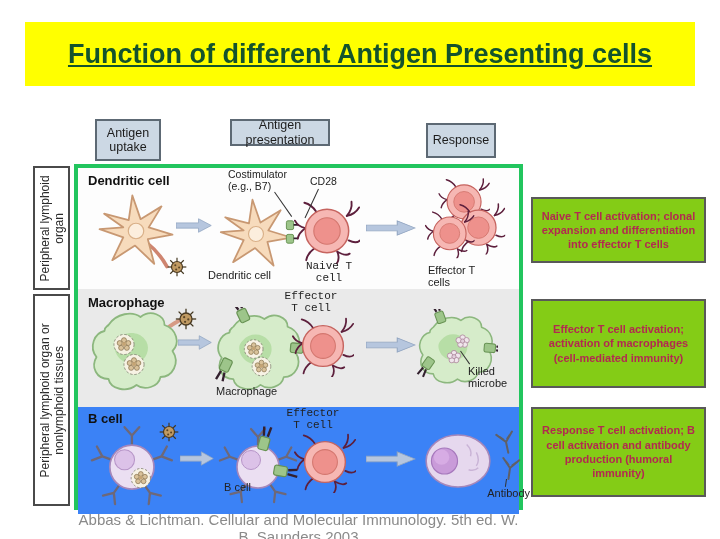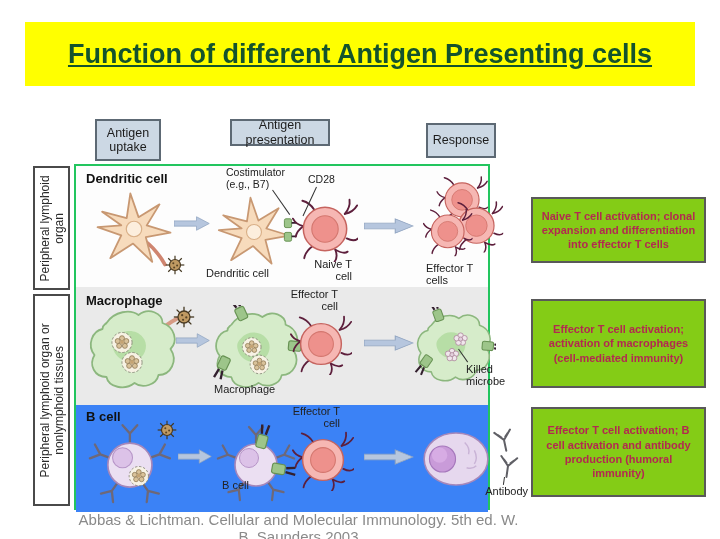--- a/index.html
+++ b/index.html
@@ -7,30 +7,30 @@
          font-family:"Liberation Sans",sans-serif;}
   .banner{position:absolute;left:25px;top:22px;width:670px;height:64px;background:#ffff00;
           display:flex;align-items:center;justify-content:center;}
   .banner h1{margin:0;font-size:27px;font-weight:bold;color:#14532d;text-decoration:underline;}
   .colhead{position:absolute;background:#ccd8e4;border:2px solid #5d6974;color:#1c1c1c;
            font-size:12.5px;line-height:1.15;display:flex;align-items:center;justify-content:center;
            text-align:center;box-sizing:border-box;}
   .groupbox{position:absolute;left:33px;width:37px;border:2px solid #4a4a4a;background:#ffffff;
             display:flex;align-items:center;justify-content:center;box-sizing:border-box;}
   .vtext{transform:rotate(-90deg);text-align:center;font-size:12px;color:#2a2a2a;line-height:1.2;flex:none;}
-  .panel{position:absolute;left:74px;top:164px;width:416px;height:346px;border:2px solid #22c55e;
+  .panel{position:absolute;left:74px;top:164px;width:449px;height:346px;border:4px solid #22c55e;
          box-sizing:border-box;background:#ffffff;}
   .prow{position:absolute;left:0;width:100%;}
   .row1{top:0;height:121px;background:#fdfdfd;}
   .row2{top:121px;height:118px;background:#eaeaea;}
   .row3{top:239px;height:107px;background:#3b82f6;}
   .rowhead{position:absolute;font-weight:bold;font-size:13px;color:#111;}
   .lbl{position:absolute;font-size:11px;color:#222;line-height:1.12;}
   .lbl.sm{font-size:10.5px;}
-  .lbl.ctr{text-align:right;}
+  .lbl.ctr{text-align:center;font-family:Liberation Mono, monospace;}
   .art{position:absolute;}
   .leader{position:absolute;width:1.2px;background:#333;transform-origin:top center;}
   .outcome{position:absolute;left:531px;width:175px;border:2px solid #595959;background:#84cc16;
            color:#b22a50;font-weight:bold;font-size:11px;line-height:1.3;text-align:center;
            display:flex;align-items:center;justify-content:center;box-sizing:border-box;padding:4px 5px;}
   .citation{position:absolute;left:74px;top:511px;width:449px;text-align:center;font-size:15px;color:#8a8a8a;}
 </style>
 </head>
 <body>
 
@@ -354,16 +354,16 @@
       <svg class="art" style="left:420px;top:48px;width:24px;height:26px;transform:rotate(8deg);">
           <use href="#sym-antibody"></use>
         </svg>
       <div class="leader" style="left:428px;top:72px;height:8px;transform:rotate(8deg);"></div>
       <div class="lbl" style="left:392px;top:80px;width:60px;text-align:right;">Antibody</div>
     </div>
   </div>
 
   <div class="outcome" style="top:197px;height:66px;">Naive T cell activation; clonal expansion and differentiation into effector T cells</div>
   <div class="outcome" style="top:299px;height:89px;">Effector T cell activation; activation of macrophages (cell-mediated immunity)</div>
-  <div class="outcome" style="top:407px;height:90px;">Effector T cell activation; B cell activation and antibody production (humoral immunity)</div>
+  <div class="outcome" style="top:407px;height:90px;">Response T cell activation; B cell activation and antibody production (humoral immunity)</div>
 
   <div class="citation">Abbas &amp; Lichtman. Cellular and Molecular Immunology. 5th ed. W. B. Saunders 2003</div>
 </div>
 
 </body></html>

